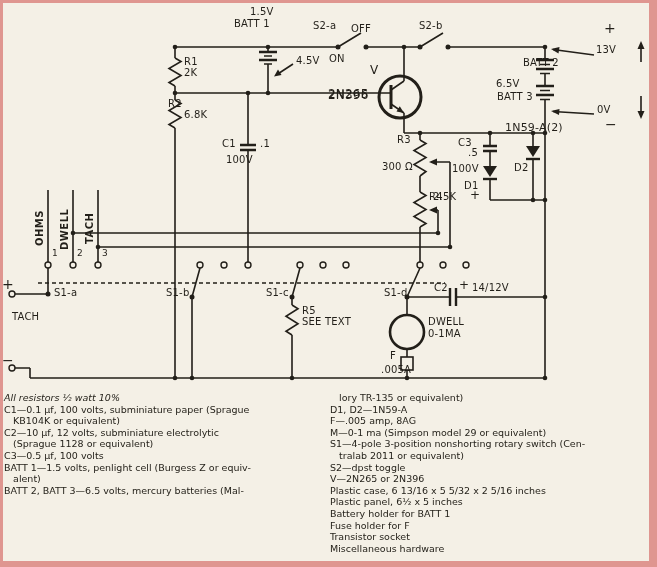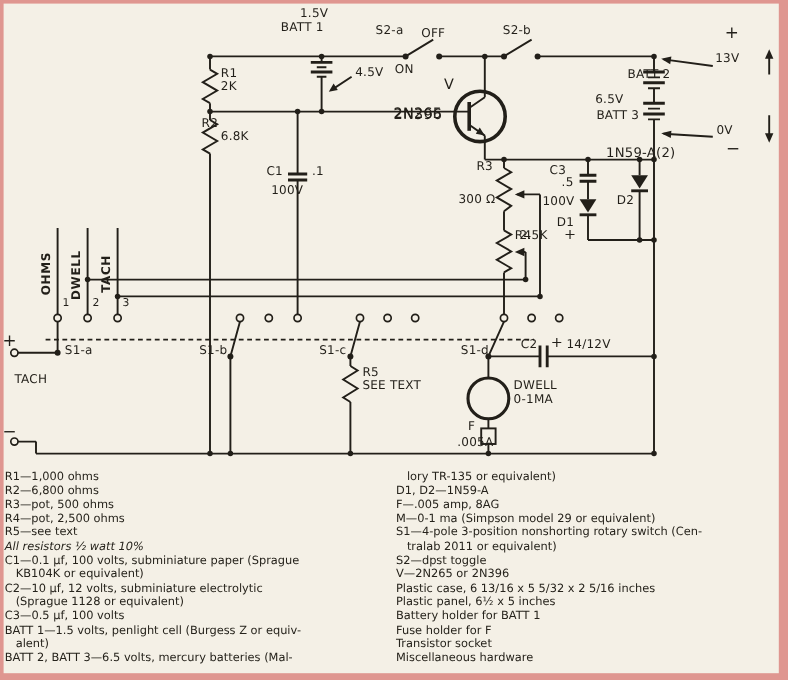--- a/index.html
+++ b/index.html
@@ -271,25 +271,20 @@
   <div class="lbl" style="left:428px;top:317px">DWELL</div>
   <div class="lbl" style="left:428px;top:329px">0-1MA</div>
   <div class="lbl" style="left:390px;top:351px">F</div>
   <div class="lbl" style="left:381px;top:365px">.005A</div>
 
   <div class="lbl" style="left:434px;top:283px">C2</div>
   <div class="lbl s12" style="left:459px;top:279px">+</div>
   <div class="lbl" style="left:472px;top:283px">14/12V</div>
 
   <div class="parts" style="left:4px;top:392px;width:322px">
-    <div class="pre">R1—1,000 ohms
-R2—6,800 ohms
-R3—pot, 500 ohms
-R4—pot, 2,500 ohms
-R5—see text</div>
     <div class="pre italic">All resistors ½ watt 10%</div>
     <div class="pre">C1—0.1 μf, 100 volts, subminiature paper (Sprague
    KB104K or equivalent)
 C2—10 μf, 12 volts, subminiature electrolytic
    (Sprague 1128 or equivalent)
 C3—0.5 μf, 100 volts
 BATT 1—1.5 volts, penlight cell (Burgess Z or equiv-
    alent)
 BATT 2, BATT 3—6.5 volts, mercury batteries (Mal-</div>
   </div>

